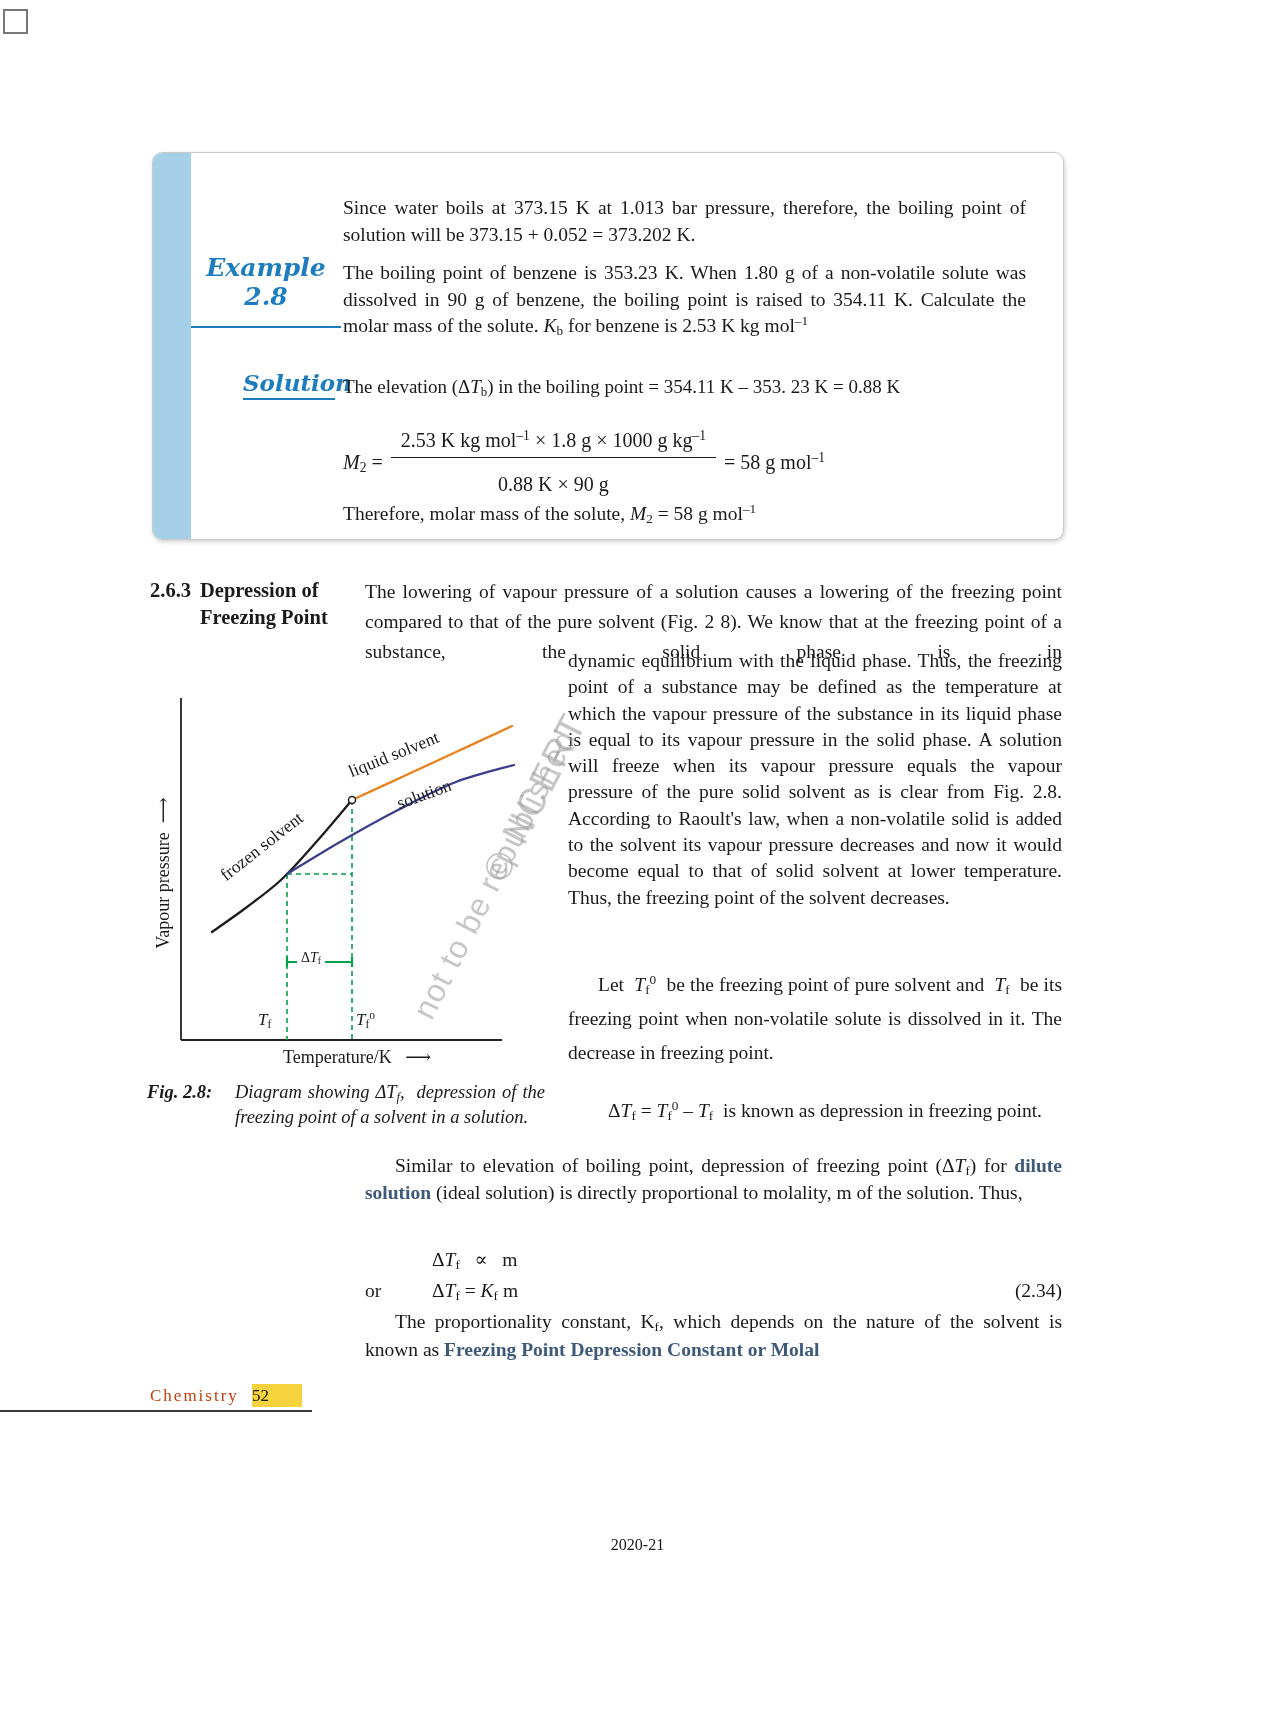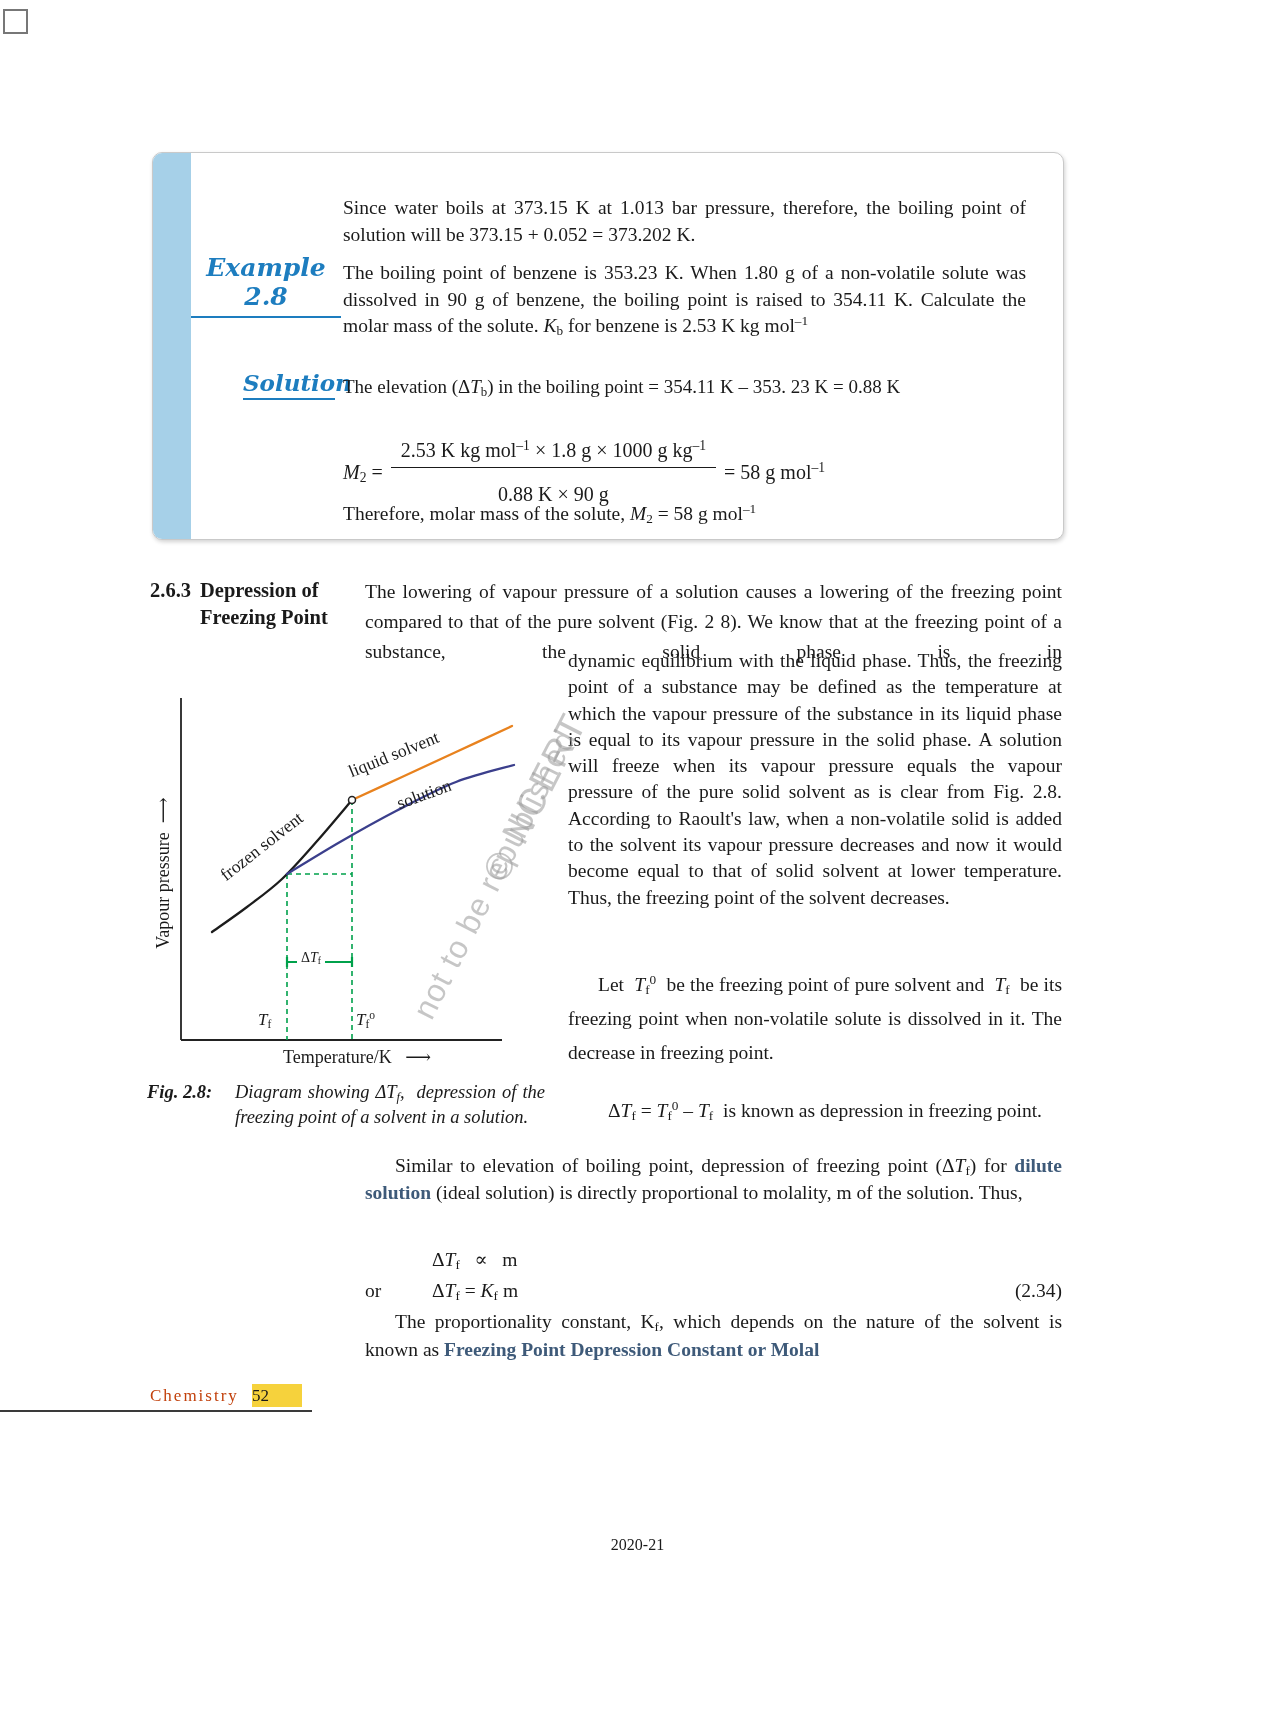--- a/index.html
+++ b/index.html
@@ -13,27 +13,27 @@
   i{font-style:italic}
   .kw{font-weight:bold;color:#3e5a79}
 
   #corner-box{position:absolute;left:3px;top:9px;width:25px;height:25px;border:2px solid #777;background:#fff}
 
   
   #example-card{position:absolute;left:152px;top:152px;width:912px;height:388px;border:1px solid #c9c9c9;border-radius:10px;box-shadow:1px 2px 4px rgba(0,0,0,.18);background:#fff}
   .blue-strip{position:absolute;left:0;top:0;width:38px;height:100%;background:#a6d0e8;border-radius:9px 0 0 9px}
   .ex-eq-top{position:absolute;left:190px;top:12px;font-size:19.5px;white-space:nowrap}
   .ex-para1{position:absolute;left:190px;top:42px;width:683px;font-size:19.5px;line-height:26.5px}
-  .ex-label{position:absolute;left:38px;top:100px;width:150px;text-align:center;color:#1d7dbf;font-style:italic;font-weight:bold;font-size:25px;border-bottom:2.5px solid #1d7dbf;padding-bottom:5px;font-family:"DejaVu Serif",serif}
+  .ex-label{position:absolute;left:38px;top:100px;width:150px;text-align:center;color:#1d7dbf;font-style:italic;font-weight:bold;font-size:25px;border-bottom:2.5px solid #1d7dbf;padding-bottom:15px;font-family:"DejaVu Serif",serif}
   .ex-text{position:absolute;left:190px;top:107px;width:683px;font-size:19.5px;line-height:26.5px}
   .sol-label{position:absolute;left:90px;top:216px;width:92px;text-align:center;color:#1d7dbf;font-style:italic;font-weight:bold;font-size:23px;border-bottom:2px solid #1d7dbf;padding-bottom:2px;font-family:"DejaVu Serif",serif}
   .sol-text{position:absolute;left:190px;top:221px;width:700px;font-size:19px;line-height:26.5px}
   .sol-line{white-space:nowrap}
   .ex-eqrow{position:absolute;left:190px;top:276px;display:flex;align-items:center;font-size:20px}
-  .frac{text-align:center;margin:10px 8px}
+  .frac{text-align:center;margin:0 8px}
   .frac .num{display:block;padding:0 10px 5px}
   .frac .den{display:block;border-top:1.7px solid #1a1a1a;padding:15px 10px 0}
   .ex-concl{position:absolute;left:190px;top:350px;font-size:19.5px;white-space:nowrap}
 
   
   #section-heading{position:absolute;left:150px;top:577px;width:215px;font-weight:bold;font-size:20.5px;line-height:27px;display:flex;gap:9px}
   .sec-title{width:152px}
   #para-full{position:absolute;left:365px;top:577px;width:697px;font-size:19.5px;line-height:30px;text-align:justify;text-align-last:justify}
   #para-wrap{position:absolute;left:568px;top:648px;width:494px;font-size:19.5px;line-height:26.3px}
   #para-let{position:absolute;left:568px;top:968px;width:494px;font-size:19.5px;line-height:34px}

